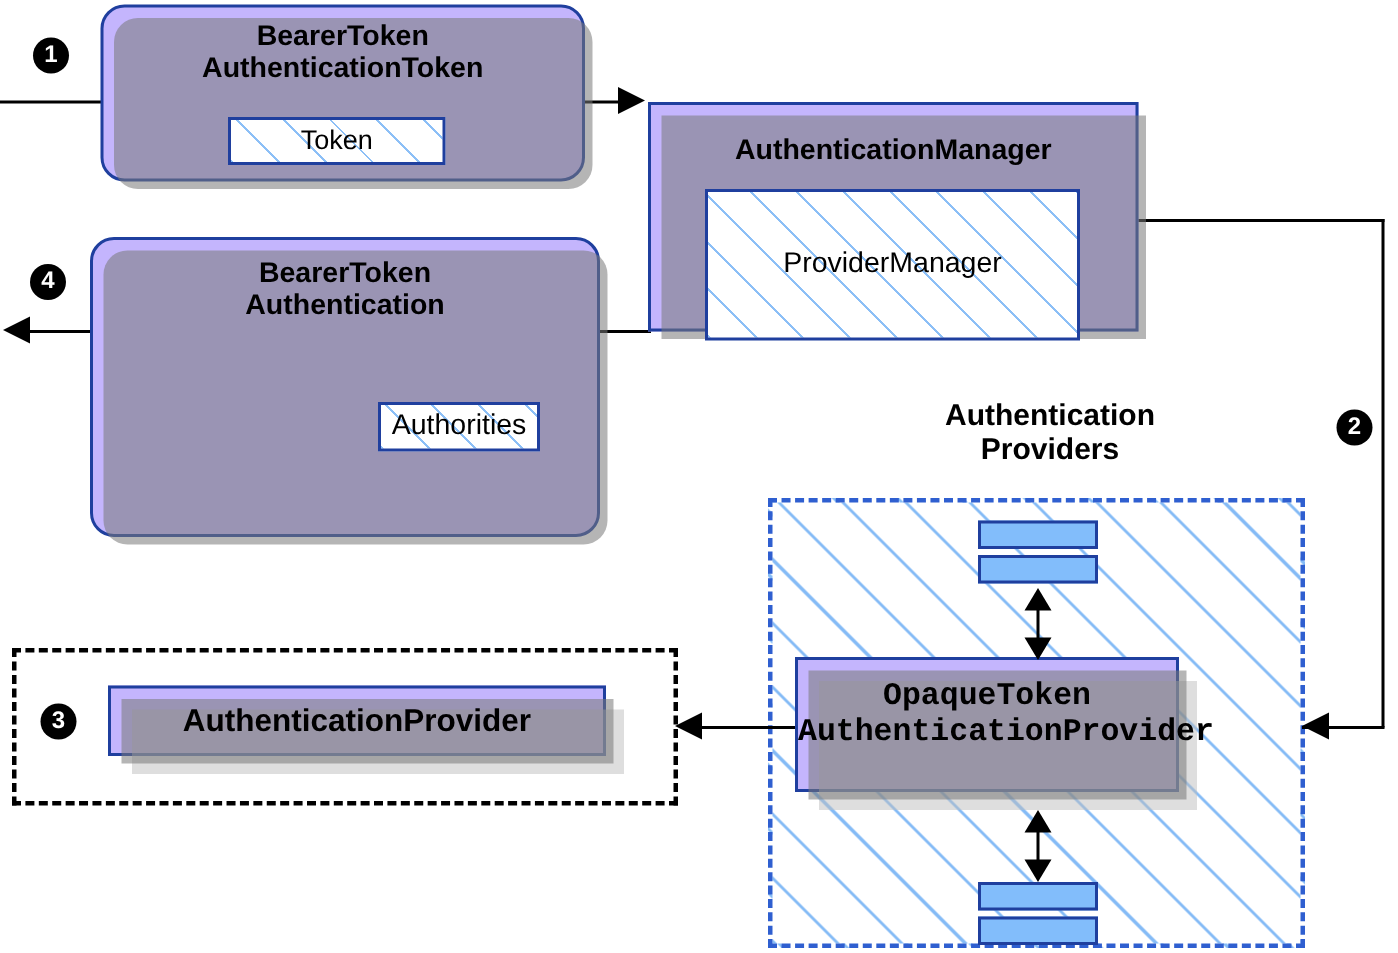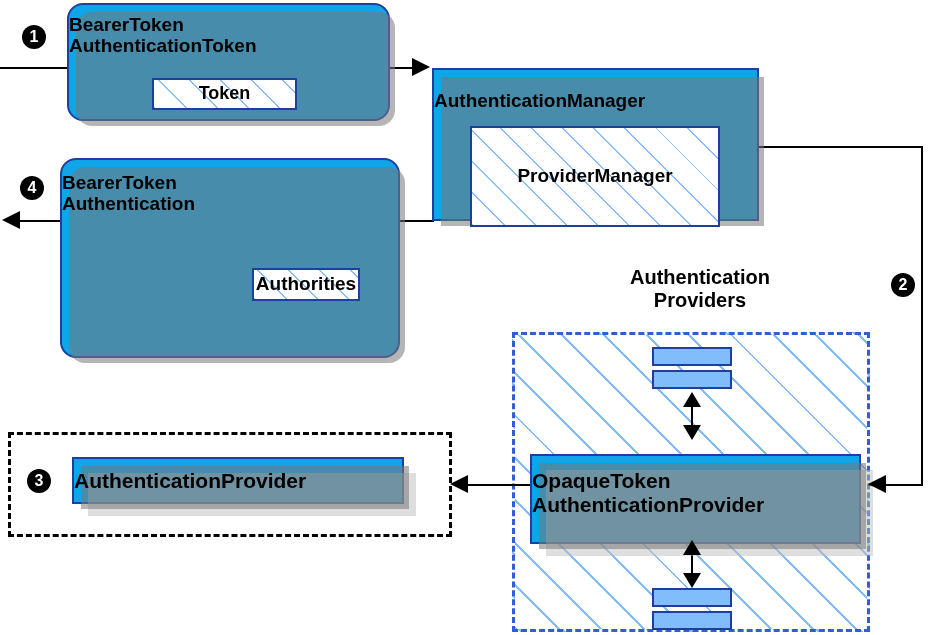--- a/index.html
+++ b/index.html
@@ -15,25 +15,25 @@
     width: 932px;
     height: 635px;
     background: #ffffff;
     overflow: hidden;
   }
 
   
   .node {
     position: absolute;
     box-sizing: border-box;
-    background: #0ea5e9;
+    background: #c4b5fd;
     border: 2px solid #1f3f9e;
     color: #000000;
     font-weight: bold;
-    text-align: left;
+    text-align: center;
     line-height: 1.12;
     z-index: 5;
   }
   .node .title {
     display: block;
     white-space: pre-line;
   }
   .rounded {
     border-radius: 16px;
   }
@@ -66,21 +66,21 @@
     box-sizing: border-box;
     border: 2px solid #1f3f9e;
     background-color: #ffffff;
     background-image: repeating-linear-gradient(
         45deg,
         rgba(120,180,245,0.85) 0px,
         rgba(120,180,245,0.85) 1.4px,
         rgba(255,255,255,0) 1.4px,
         rgba(255,255,255,0) 22px);
     color: #000000;
-    font-weight: bold;
+    font-weight: normal;
     text-align: center;
     display: flex;
     align-items: center;
     justify-content: center;
     line-height: 1.1;
     white-space: pre-line;
     z-index: 7;
   }
 
   
@@ -233,21 +233,21 @@
 
   <div class="dashed-hatch" style="left:512px; top:332px; width:358px; height:300px;"></div>
 
   <div class="bar" style="left:652px; top:347px; width:80px; height:19px;"></div>
   <div class="bar" style="left:652px; top:370px; width:80px; height:19px;"></div>
 
   <div class="line-v" style="left:691px; top:398px; height:36px;"></div>
   <div class="arrow arrow-up" style="left:683px; top:392px;"></div>
   <div class="arrow arrow-down" style="left:683px; top:425px;"></div>
 
-  <div class="node shadow shadow2" style="left:530px; top:454px; width:331px; height:90px; font-size:21px; padding-top:13px;">
+  <div class="node shadow shadow2" style="left:530px; top:438px; width:256px; height:90px; font-size:21px; padding-top:13px;font-family:Liberation Mono, monospace;">
     <span class="title">OpaqueToken
 AuthenticationProvider</span>
   </div>
 
   <div class="line-v" style="left:691px; top:546px; height:36px;"></div>
   <div class="arrow arrow-up" style="left:683px; top:540px;"></div>
   <div class="arrow arrow-down" style="left:683px; top:573px;"></div>
 
   <div class="bar" style="left:652px; top:588px; width:80px; height:19px;"></div>
   <div class="bar" style="left:652px; top:611px; width:80px; height:19px;"></div>

